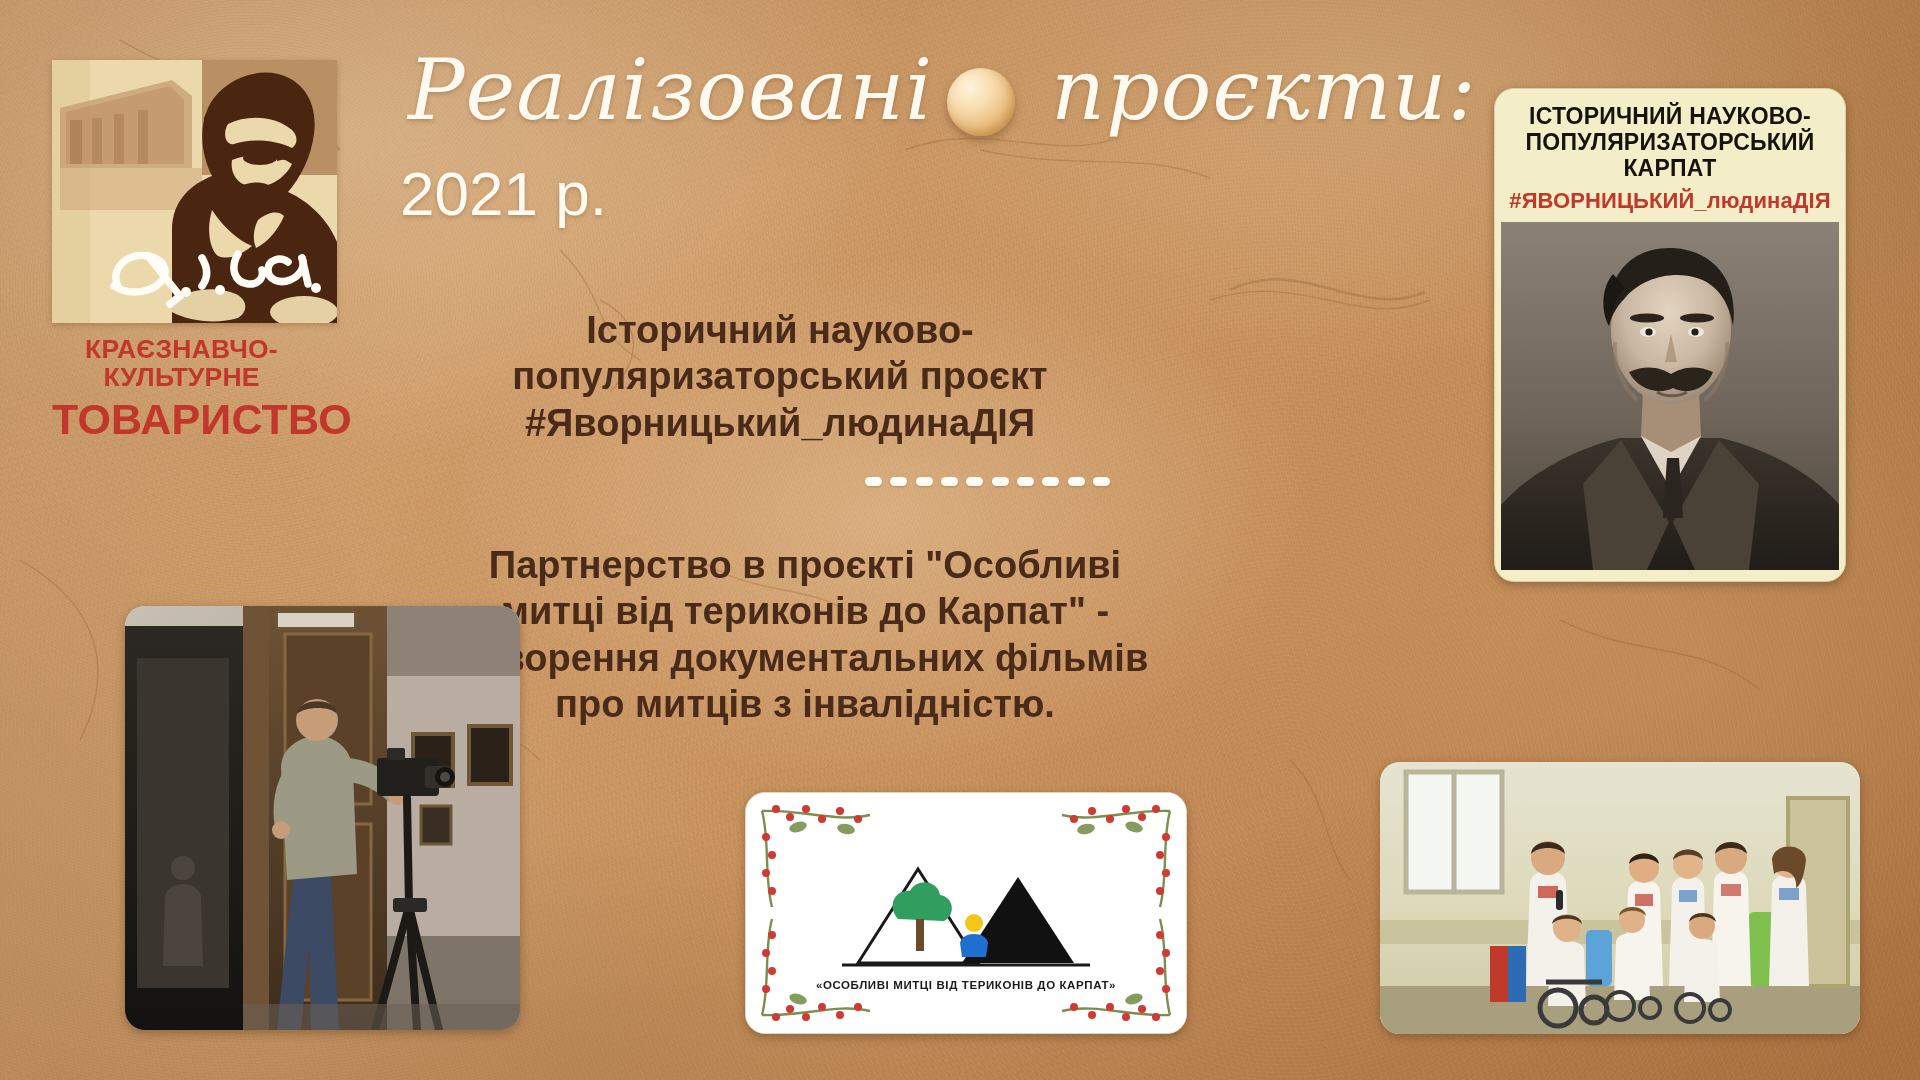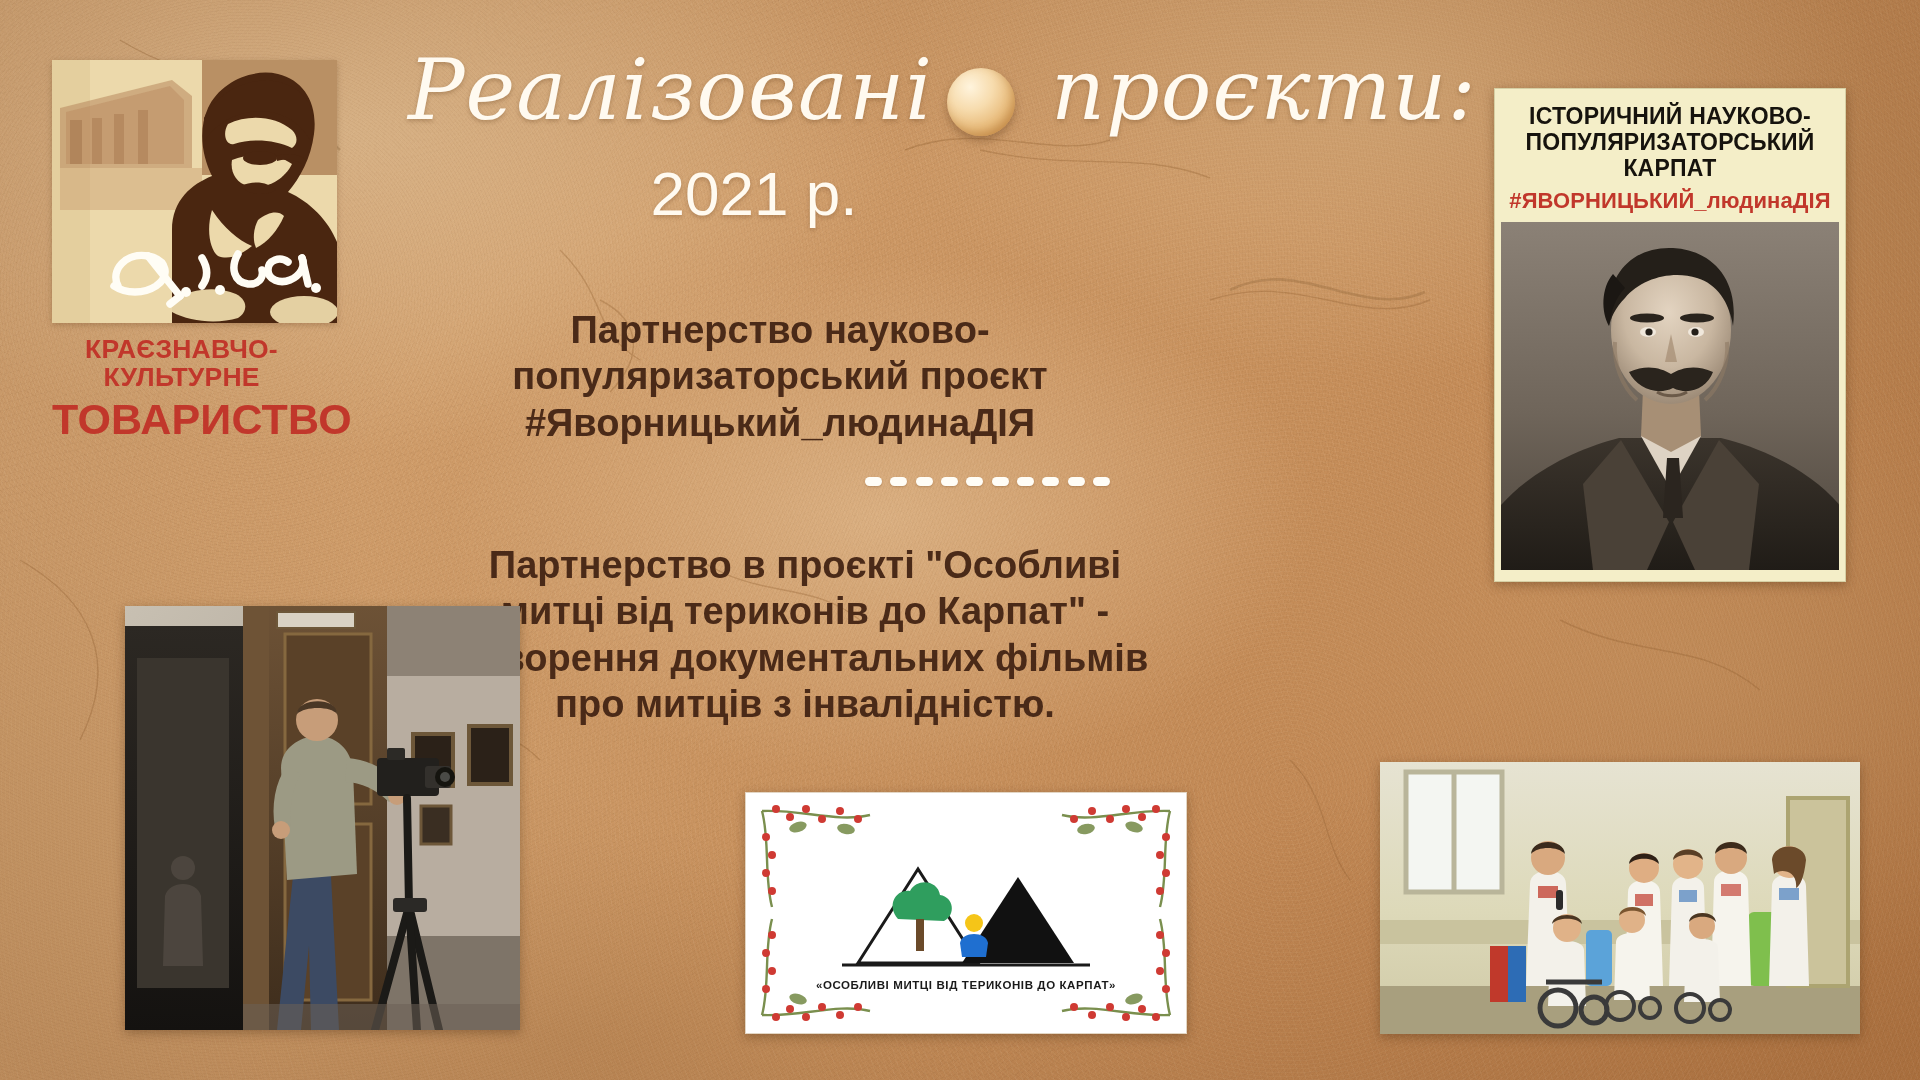--- a/index.html
+++ b/index.html
@@ -111,21 +111,21 @@
     background:
       radial-gradient(circle at 34% 28%, #fff4dd 0%, #f7dcae 34%, #e9bd7e 62%, #d9a059 84%, #c58a45 100%);
     box-shadow: 0 5px 9px rgba(90,52,20,.35), inset -3px -4px 9px rgba(160,104,44,.35);
   }
 
   .heading-year {
     position: absolute;
     left: 400px;
     top: 158px;
     width: 708px;
-    text-align: center;
+    text-align: left;
     color: #fffaf0;
     font-size: 62px;
     font-weight: 400;
     text-shadow: 0 2px 4px rgba(90,52,20,.28);
   }
 
   
   .body-text {
     position: absolute;
     color: #4a2a18;
@@ -165,20 +165,21 @@
     background: #fffdf6;
     box-shadow: 0 1px 2px rgba(90,52,20,.25);
   }
 
   
   .photo {
     position: absolute;
     overflow: hidden;
     box-shadow: 0 3px 10px rgba(66,38,12,.35);
     background: #ddd;
+    border-radius: 20px;
   }
   .photo svg { width: 100%; height: 100%; display: block; }
 
   
   .poster-yav {
     left: 1494px;
     top: 88px;
     width: 350px;
     height: 492px;
     background: #f4eec8;
@@ -336,21 +337,21 @@
   </div>
 
   <div class="heading-script">
     <span class="word-left">Реалізовані</span>
     <span class="word-right">проєкти:</span>
   </div>
   <div class="title-bullet"></div>
 
   <div class="heading-year">2021 р.</div>
 
-  <div class="body-text para-1">Партнерство науково-популяризаторський проєкт #Яворницький_людинаДІЯ</div>
+  <div class="body-text para-1">Історичний науково-популяризаторський проєкт #Яворницький_людинаДІЯ</div>
 
   <div class="divider">
     <i></i>
       <i></i>
       <i></i>
       <i></i>
       <i></i>
       <i></i>
       <i></i>
       <i></i>

